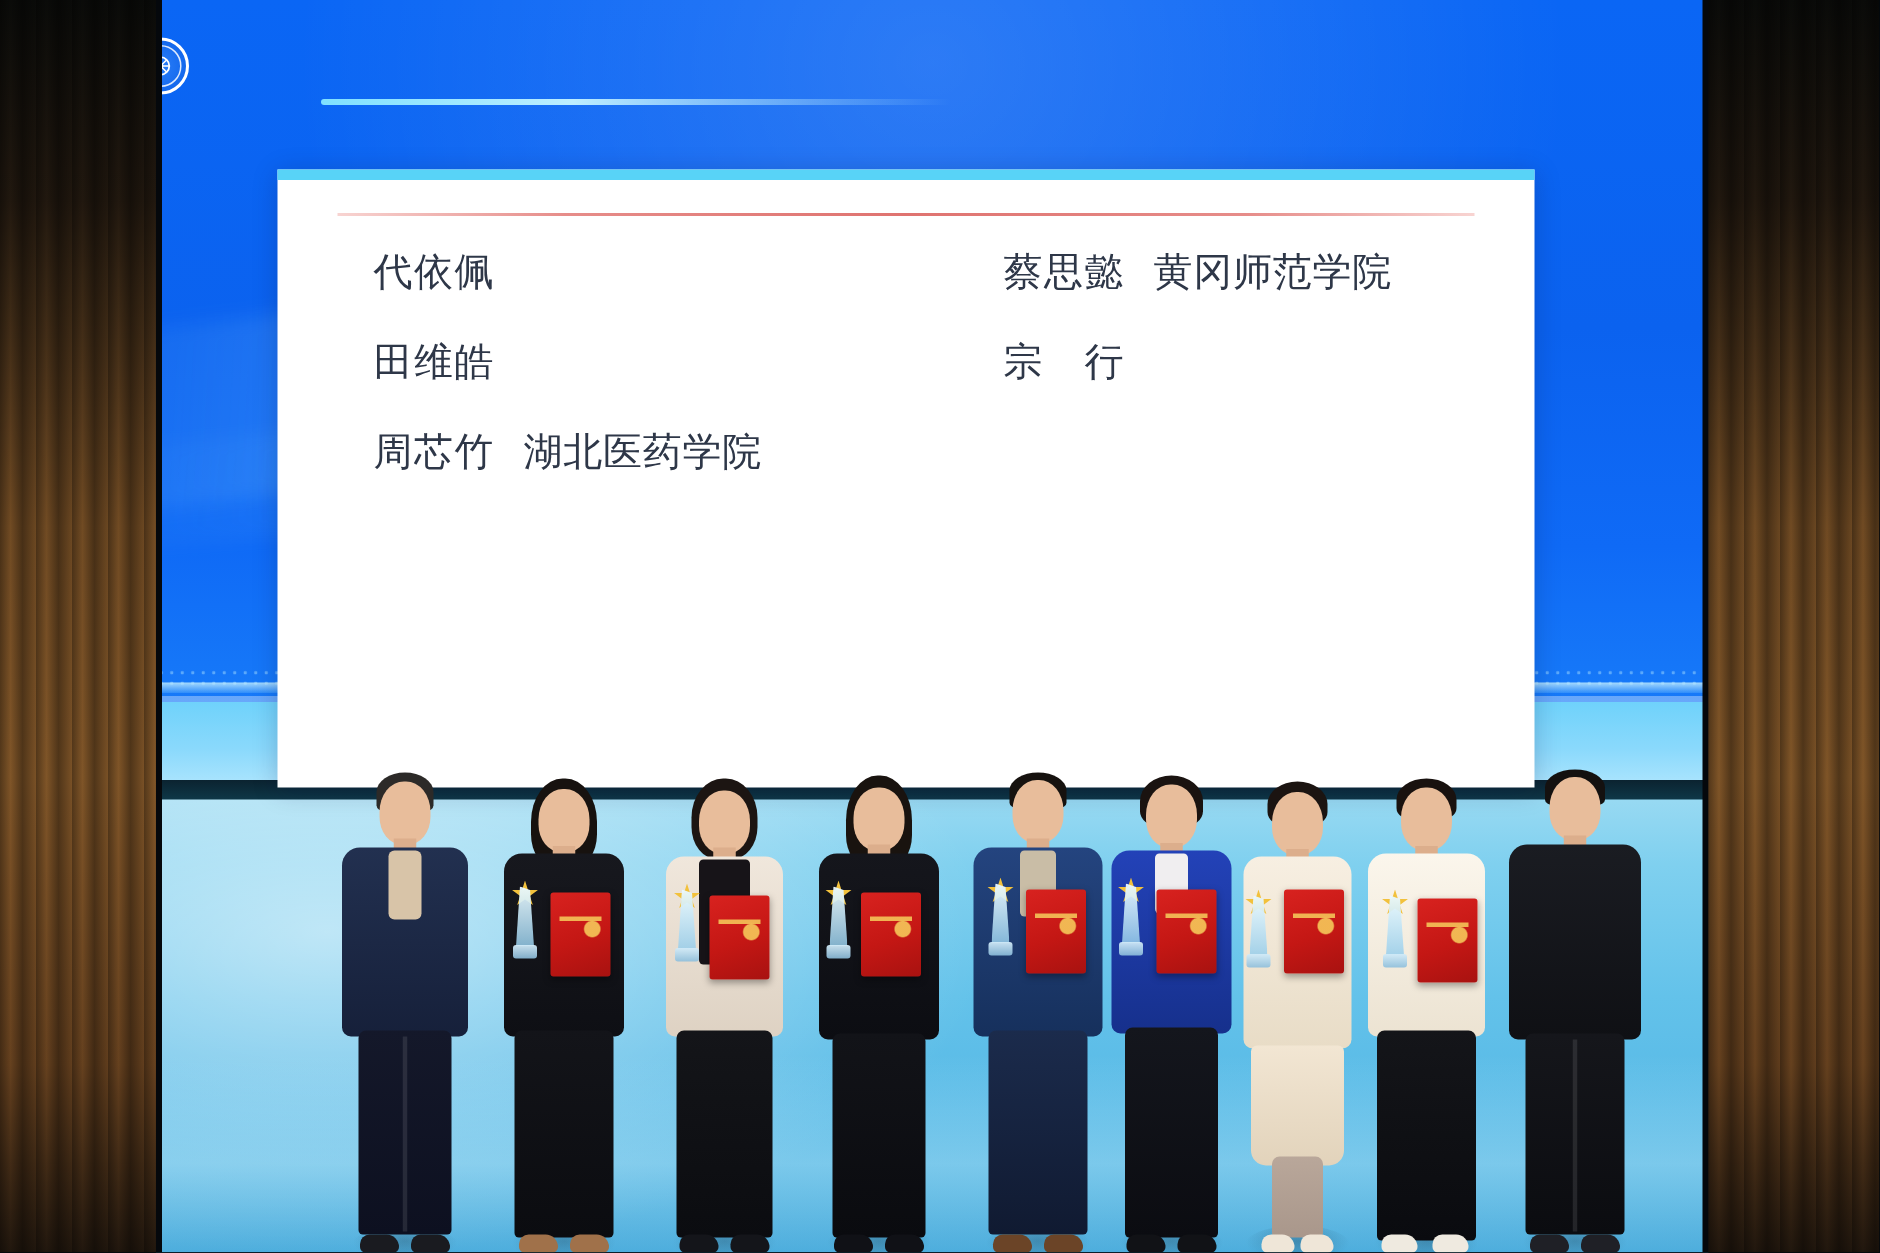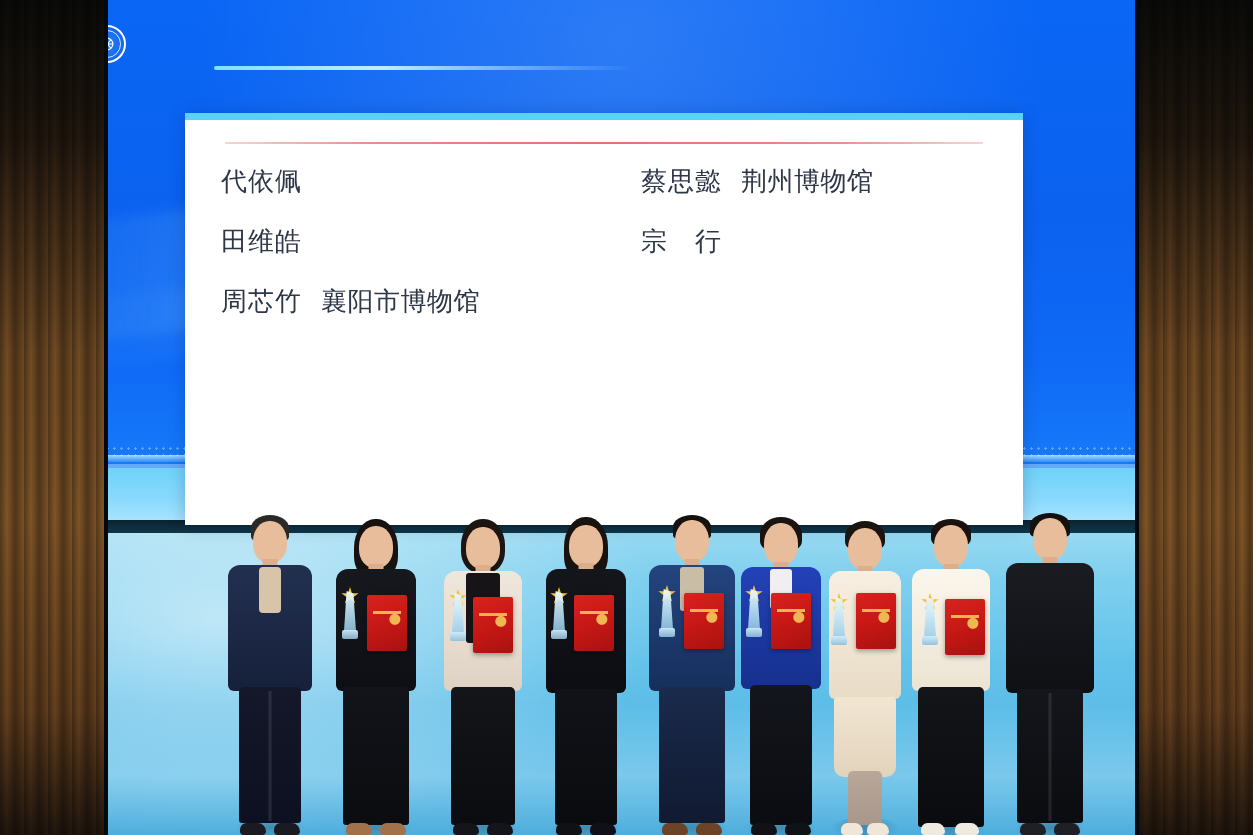--- a/index.html
+++ b/index.html
@@ -130,20 +130,21 @@
     margin:22px 40px 0 40px;
     opacity:.8;
   }
   .winner-grid {
     margin:20px 36px 0 36px;
   }
   .winner-row {
     display:flex;
     align-items:flex-start;
     height:60px;
+    margin-left:28px;
   }
   .winner-cell {
     display:flex;
     align-items:baseline;
     color:#2e3748;
     font-size:26px;
     letter-spacing:.5px;
     white-space:nowrap;
   }
   .winner-cell.left  { width:420px; }
@@ -319,35 +320,35 @@
   <div class="slide">
     <div class="slide-rule"></div>
 
     <div class="winner-grid">
       <div class="winner-row">
         <div class="winner-cell left">
           <span class="w-name">代依佩</span>
         </div>
         <div class="winner-cell right">
           <span class="w-name">蔡思懿</span>
-          <span class="w-org">荆州博物馆</span>
+          <span class="w-org">黄冈师范学院</span>
         </div>
       </div>
       <div class="winner-row">
         <div class="winner-cell left">
           <span class="w-name">田维皓</span>
         </div>
         <div class="winner-cell right">
           <span class="w-name">宗　行</span>
         </div>
       </div>
       <div class="winner-row">
         <div class="winner-cell left">
           <span class="w-name">周芯竹</span>
-          <span class="w-org">襄阳市博物馆</span>
+          <span class="w-org">湖北医药学院</span>
         </div>
         <div class="winner-cell right">
           <span class="w-name"></span>
           <span class="w-org"></span>
         </div>
       </div>
     </div>
   </div>
 
   <div class="floor-edge"></div>

